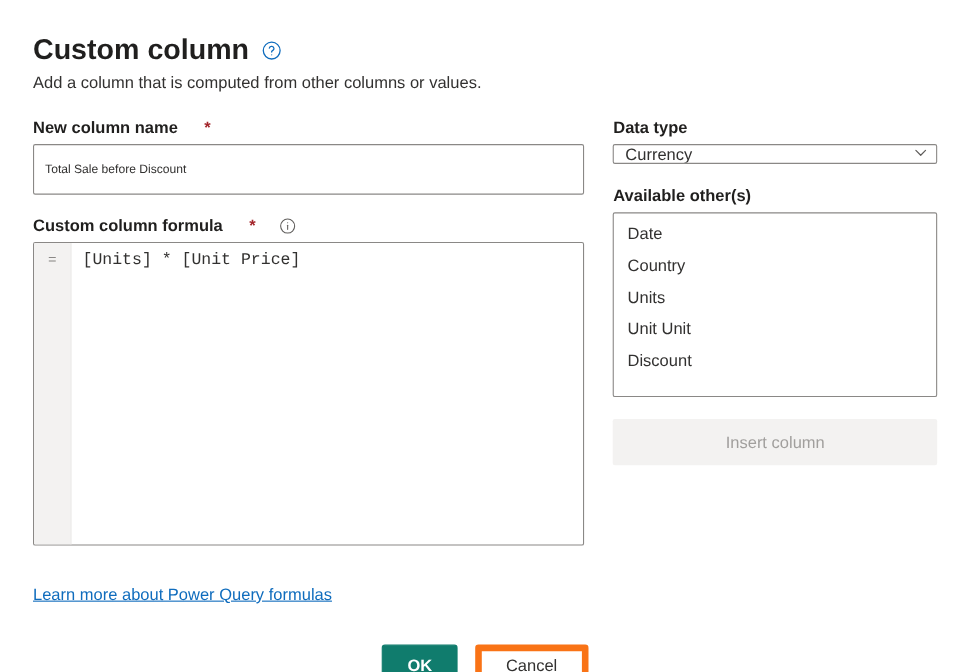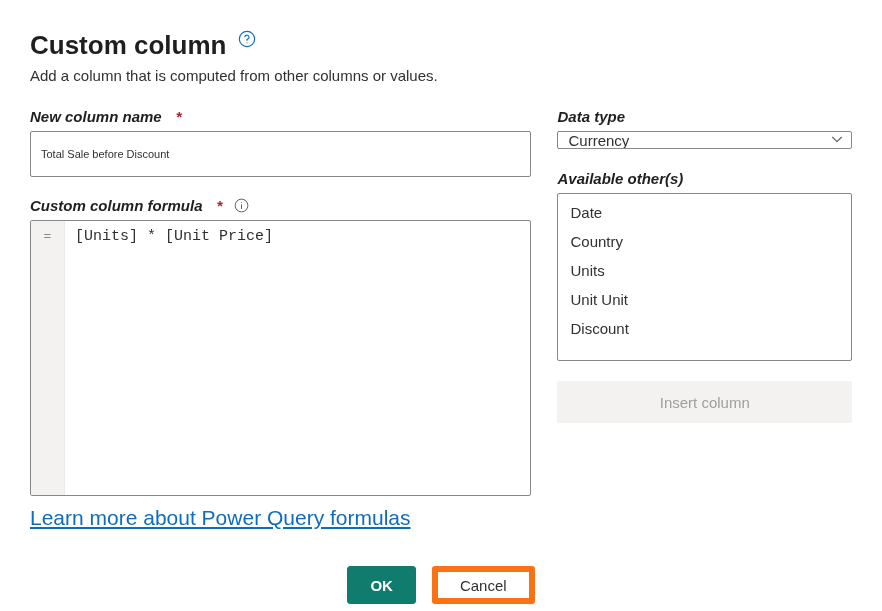--- a/index.html
+++ b/index.html
@@ -6,21 +6,21 @@
     body {
       margin: 0;
       padding: 30px;
       font-family: "Segoe UI", -apple-system, sans-serif;
       color: #323130;
       background: #fff;
       width: 882px;
     }
     .header {
       display: flex;
-      align-items: flex-start;
+      align-items: center;
       gap: 12px;
       margin-bottom: 6px;
     }
     .title {
       font-size: 26px;
       font-weight: 600;
       color: #201f1e;
       margin: 0;
     }
     .help-icon {
@@ -40,22 +40,21 @@
     }
     .col-left { flex: 1 1 63%; min-width: 0; }
     .col-right { flex: 1 1 37%; min-width: 0; }
     .field-label {
       font-size: 15px;
       font-weight: 600;
       color: #201f1e;
       margin-bottom: 6px;
       display: flex;
       align-items: center;
-      gap: 12px;
-      font-style: italic;
+      gap: 22px;
     }
     .required {
       color: #a4262c;
       margin-left: 2px;
     }
     .info-icon {
       color: #605e5c;
       display: inline-flex;
     }
     .text-input {
@@ -146,22 +145,22 @@
       border: none;
       border-radius: 2px;
       background: #f3f2f1;
       color: #a19f9d;
       font-size: 15px;
       font-family: inherit;
       cursor: not-allowed;
     }
     .learn-link {
       display: inline-block;
-      margin-top: 10px;
-      font-size: 21px;
+      margin-top: 36px;
+      font-size: 15px;
       color: #0f6cbd;
       text-decoration: underline;
       cursor: pointer;
     }
     .footer {
       display: flex;
       justify-content: center;
       gap: 16px;
       margin-top: 36px;
     }

